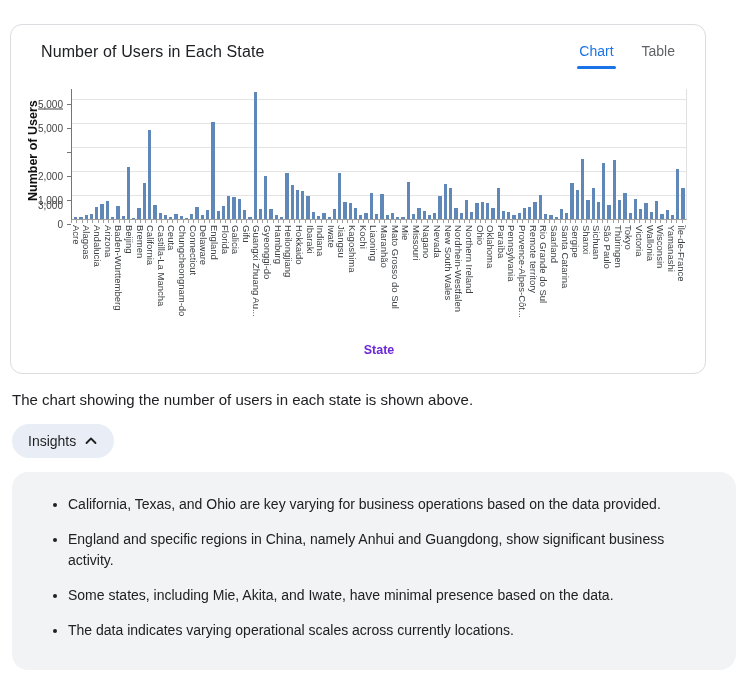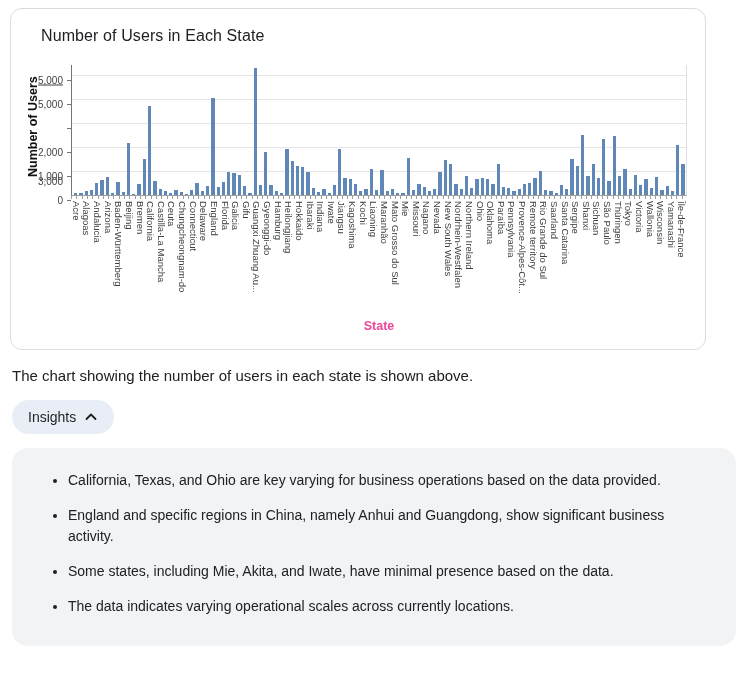--- a/index.html
+++ b/index.html
@@ -1,17 +1,17 @@
 <!DOCTYPE html>
 <html><head>
 <meta charset="utf-8">
 <style>
   * { box-sizing: border-box; margin: 0; padding: 0; }
   html,body { background:#ffffff; font-family:"Liberation Sans", sans-serif; color:#202124; }
-  .page { width:716px; padding:8px 10px 14px 10px; }
+  .page { width:716px; padding:24px 10px 14px 10px; }
 
   
   .card { border:1px solid #dadce0; border-radius:12px; padding:14px 18px 10px 12px; background:#fff; }
   .card-header { display:flex; align-items:flex-start; justify-content:space-between; padding:4px 4px 2px 18px; }
   .card-title { font-size:16px; font-weight:500; color:#202124; letter-spacing:.1px; }
   .tabs { display:flex; gap:28px; margin-right:8px; }
   .tab { font-size:14px; color:#5f6368; cursor:pointer; padding-bottom:10px; position:relative; }
   .tab.active { color:#1a73e8; font-weight:500; }
   .tab.active .underline { position:absolute; left:-2px; right:-2px; bottom:0; height:3px; border-radius:3px; background:#1a73e8; }
 
@@ -26,40 +26,49 @@
   .plot { position:relative; width:616px; height:131px; margin-top:8px;
           border-left:1px solid #757575; border-bottom:1px solid #9e9e9e; border-right:1px solid #e0e0e0; }
   .gridline { position:absolute; left:0; right:0; height:1px; background:#e4e4e4; }
   .bars { position:absolute; left:1px; right:0; bottom:0; top:0; display:flex; align-items:flex-end; gap:2px; padding:0 1px; }
   .bar { flex:1 1 0; background:#5f87b8; border-radius:0; min-width:1px; }
   .tickstrip { width:616px; height:3px; }
   .x-labels { width:616px; display:flex; margin-top:2px; }
   .x-label-slot { flex:1 1 0; display:flex; justify-content:center; }
   .x-label { writing-mode:vertical-rl; text-orientation:mixed; font-size:9.5px; line-height:1.05;
              color:#3c4043; white-space:nowrap; height:112px; margin-left:-1px; }
-  .x-title { width:616px; text-align:center; font-weight:700; font-size:12.5px; color:#ec4899; margin:6px 0 6px 0; }
+  .x-title { width:616px; text-align:center; font-weight:700; font-size:12.5px; color:#6d28d9; margin:6px 0 6px 0; }
 
   
   .caption { font-size:15px; color:#202124; margin:17px 2px 0 2px; }
   .insights-pill { display:inline-flex; align-items:center; gap:8px; margin:16px 0 0 2px;
                    background:#e9eef6; border:none; border-radius:20px; padding:9px 16px 9px 16px;
                    font-family:"Liberation Sans", sans-serif; font-size:14px; color:#1f1f1f; cursor:pointer; }
   .insights-panel { margin:14px 0 0 2px; background:#f1f3f4; border-radius:16px; padding:22px 28px 16px 28px; width:724px; }
   .insights-panel ul { list-style:disc; padding-left:28px; }
   .insights-panel li { font-size:14px; line-height:1.55; color:#202124; margin-bottom:13px; max-width:600px; }
   .footnote { font-size:11.5px; color:#5f6368; margin-top:8px; }
 </style>
 </head>
 <body>
 
 <div class="page">
 
   <div class="card">
     <div class="card-header">
       <div class="card-title">Number of Users in Each State</div>
+      <div class="tabs">
+        <div class="tab active">
+          <span>Chart</span>
+          <span class="underline"></span>
+        </div>
+        <div class="tab">
+          <span>Table</span>
+        </div>
+      </div>
     </div>
 
     <div class="chart-region">
       <div class="y-title">Number of Users</div>
       <div class="y-axis" id="yaxis">
           <div class="y-tick" style="top: 139px;">0</div>
           <div class="y-tickmark" style="top: 139px;"></div>
           <div class="y-tick" style="top: 114.963px;">1,000</div>
           <div class="y-tickmark" style="top: 114.963px;"></div>
           <div class="y-tick" style="top: 90.9266px;">2,000</div>

